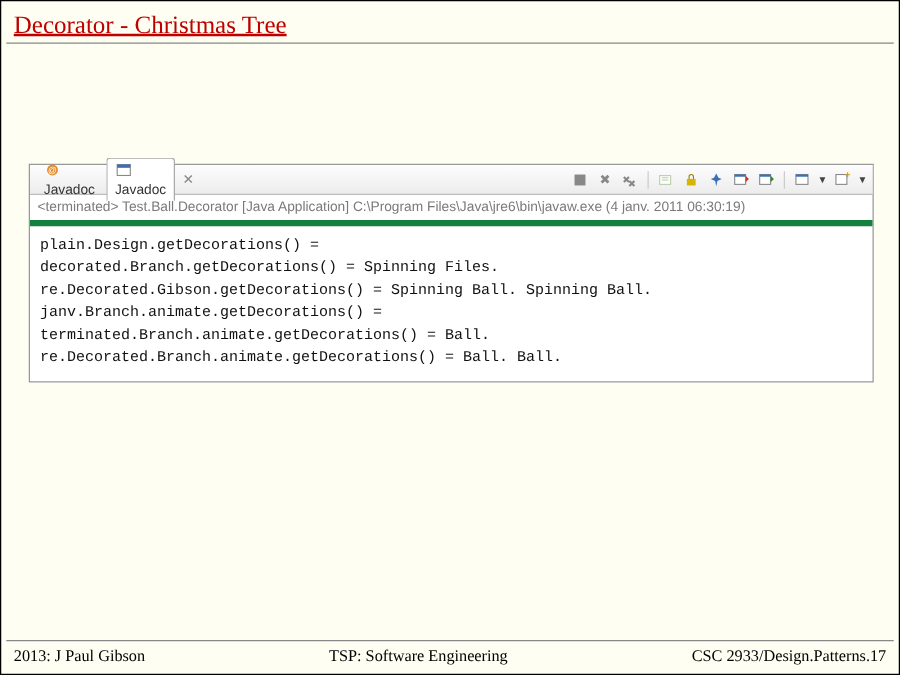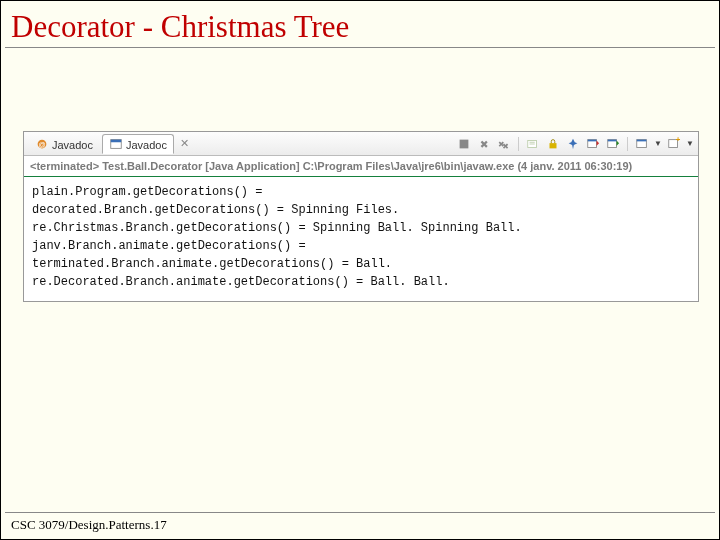--- a/index.html
+++ b/index.html
@@ -7,24 +7,25 @@
     margin: 0;
     width: 720px;
     height: 540px;
     background: #fefef2;
     font-family: "Times New Roman", serif;
     position: relative;
     border: 1px solid #000;
   }
   .slide-title {
     color: #c00000;
-    font-size: 31px;
+    font-size: 20px;
     padding: 8px 6px 2px 6px;
     border-bottom: 1px solid #888;
     margin: 0 4px;
+    text-decoration: underline;
   }
   .ide-panel {
     position: absolute;
     top: 130px;
     left: 22px;
     width: 676px;
     background: #fff;
     border: 1px solid #999;
     font-family: Tahoma, Arial, sans-serif;
     font-size: 11px;
@@ -33,27 +34,28 @@
     display: flex;
     align-items: center;
     height: 24px;
     background: linear-gradient(#fdfdfd,#ececec);
     border-bottom: 1px solid #bbb;
     padding: 0 4px;
     gap: 2px;
   }
   .tab {
     display: flex;
-    align-items: flex-end;
+    align-items: flex-start;
     gap: 3px;
     padding: 2px 6px;
     border: 1px solid transparent;
     border-radius: 3px 3px 0 0;
     color: #333;
     cursor: default;
+    flex-direction: column;
   }
   .tab.active {
     background: #fff;
     border-color: #aaa;
     border-bottom-color: #fff;
   }
   .tab .ticon { width: 14px; height: 14px; display:inline-block; }
   .close-x {
     font-family: Arial, sans-serif;
     color: #888;
@@ -75,22 +77,21 @@
   .btn-icon { cursor: default; color:#555; }
   .sep { width:1px; height:14px; background:#ccc; margin:0 2px; }
   .dropdown-arrow {
     width:8px; height:16px; display:inline-flex; align-items:center; justify-content:center;
     color:#444; font-size:8px;
   }
   .terminated {
     padding: 4px 6px;
     color: #7a7a7a;
     font-size: 11px;
-    border-bottom: 1px solid #15803d;
-    font-weight: bold;
+    border-bottom: 5px solid #15803d;
   }
   .console {
     font-family: "Lucida Console","Courier New",monospace;
     font-size: 12px;
     color: #111;
     padding: 6px 8px 10px 8px;
     line-height: 18px;
     white-space: pre;
   }
   .footer {
@@ -207,24 +208,26 @@
             <rect x="2" y="3" width="10" height="9" fill="#fff" stroke="#888"></rect>
             <text x="10" y="6" font-size="9" fill="#d90" font-weight="bold">+</text>
           </svg>
       </span>
       <span class="dropdown-arrow">▼</span>
     </div>
   </div>
 
   <div class="terminated">&lt;terminated&gt; Test.Ball.Decorator [Java Application] C:\Program Files\Java\jre6\bin\javaw.exe (4 janv. 2011 06:30:19)</div>
 
-  <div class="console"><span>plain.Program.getDecorations() = </span>
+  <div class="console"><span>plain.Design.getDecorations() = </span>
 <span>decorated.Branch.getDecorations() = Spinning Files. </span>
-<span>re.Christmas.Branch.getDecorations() = Spinning Ball. Spinning Ball. </span>
+<span>re.Decorated.Gibson.getDecorations() = Spinning Ball. Spinning Ball. </span>
 <span>janv.Branch.animate.getDecorations() = </span>
 <span>terminated.Branch.animate.getDecorations() = Ball. </span>
 <span>re.Decorated.Branch.animate.getDecorations() = Ball. Ball. </span></div>
 
 </div>
 
 <div class="footer">
-  <span>CSC 3079/Design.Patterns.17</span>
+  <span>2013: J Paul Gibson</span>
+  <span>TSP: Software Engineering</span>
+  <span>CSC 2933/Design.Patterns.17</span>
 </div>
 
 </body></html>

